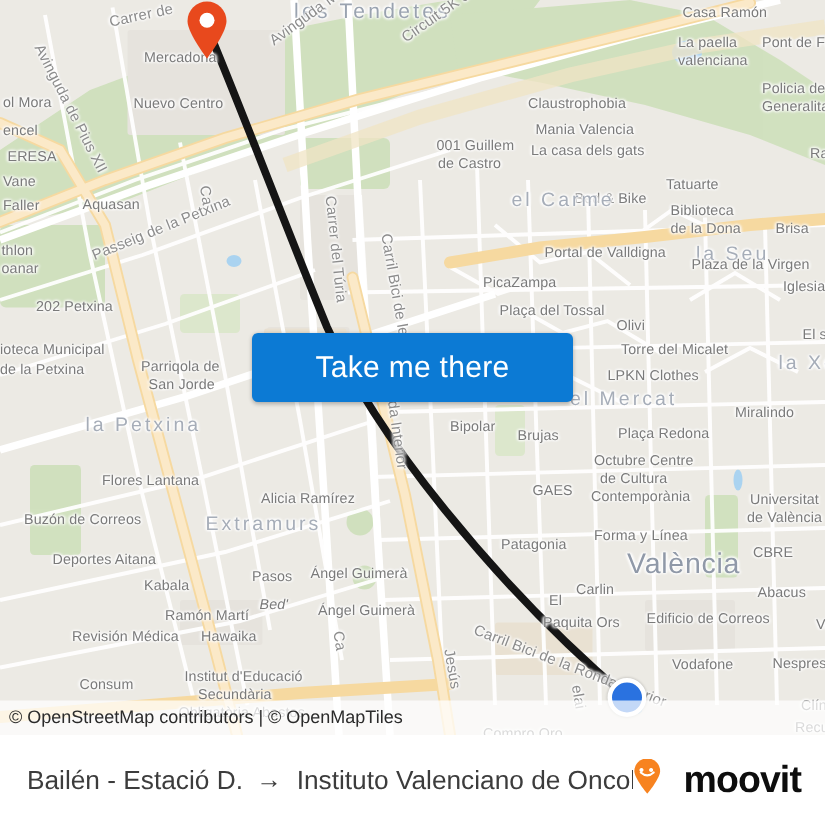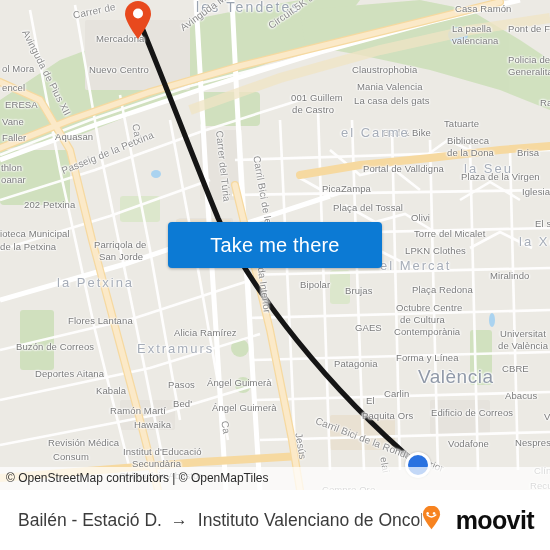--- a/index.html
+++ b/index.html
@@ -295,24 +295,24 @@
         <div class="lbl poi" style="left: 448px; top: 438px;">Vodafone</div>
         <div class="lbl poi" style="left: 515px; top: 437px;">Nespresso</div>
         <div class="lbl poi" style="left: 68px; top: 315px;">Flores Lantana</div>
         <div class="lbl poi" style="left: 174px; top: 327px;">Alicia Ramírez</div>
         <div class="lbl poi" style="left: 16px; top: 341px;">Buzón de Correos</div>
         <div class="lbl dist" style="left: 137px; top: 343px;">Extramurs</div>
         <div class="lbl poi" style="left: 35px; top: 368px;">Deportes Aitana</div>
         <div class="lbl poi" style="left: 96px; top: 385px;">Kabala</div>
         <div class="lbl poi" style="left: 124px; top: 379px; padding-left: 44px;">Pasos</div>
         <div class="lbl poi" style="left: 207px; top: 377px;">Ángel Guimerà</div>
-        <div class="lbl poi" style="left: 173px; top: 398px;">Bed'</div>
+        <div class="lbl poi" style="left: 173px; top: 398px; font-style: italic;">Bed'</div>
         <div class="lbl poi" style="left: 110px; top: 405px;">Ramón Martí</div>
         <div class="lbl poi" style="left: 212px; top: 402px;">Ángel Guimerà</div>
-        <div class="lbl poi" style="left: 48px; top: 437px;">Revisión Médica</div>
+        <div class="lbl poi" style="left: 48px; top: 419px;">Revisión Médica</div>
         <div class="lbl poi" style="left: 134px; top: 419px;">Hawaika</div>
         <div class="lbl poi" style="left: 53px; top: 451px;">Consum</div>
         <div class="lbl poi" style="left: 123px; top: 446px;">Institut d'Educació</div>
         <div class="lbl poi" style="left: 132px; top: 458px;">Secundària</div>
         <div class="lbl poi" style="left: 119px; top: 470px;">Obligatòria Abastos</div>
         <div class="lbl road" style="left: 318px; top: 415px; transform: rotate(21deg); transform-origin: left top;">Carril Bici de la Ronda Interior</div>
         <div class="lbl road" style="left: 304px; top: 432px; transform: rotate(80deg); transform-origin: left top;">Jesús</div>
         <div class="lbl poi" style="left: 322px; top: 484px;">Compro Oro</div>
         <div class="lbl road" style="left: 389px; top: 456px; transform: rotate(80deg); transform-origin: left top;">elai</div>
         <div class="lbl poi" style="left: 534px; top: 465px;">Clíni</div>

